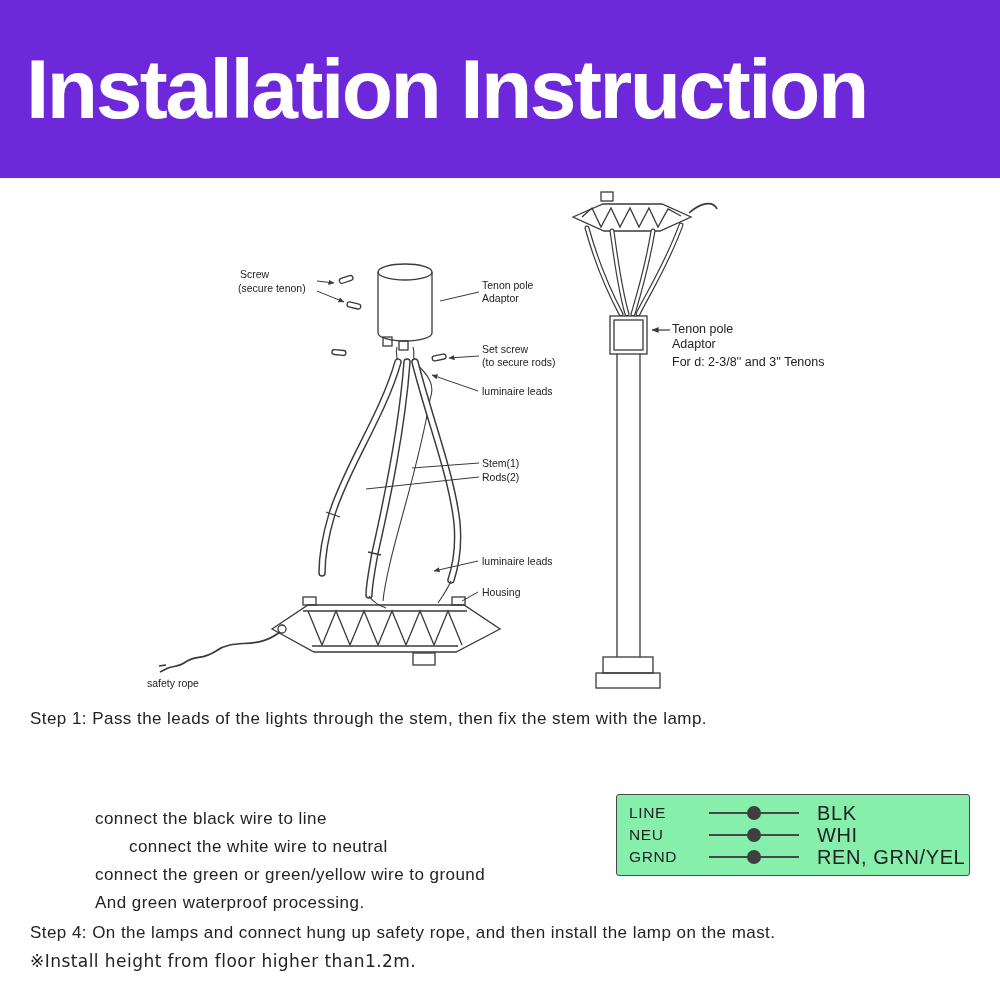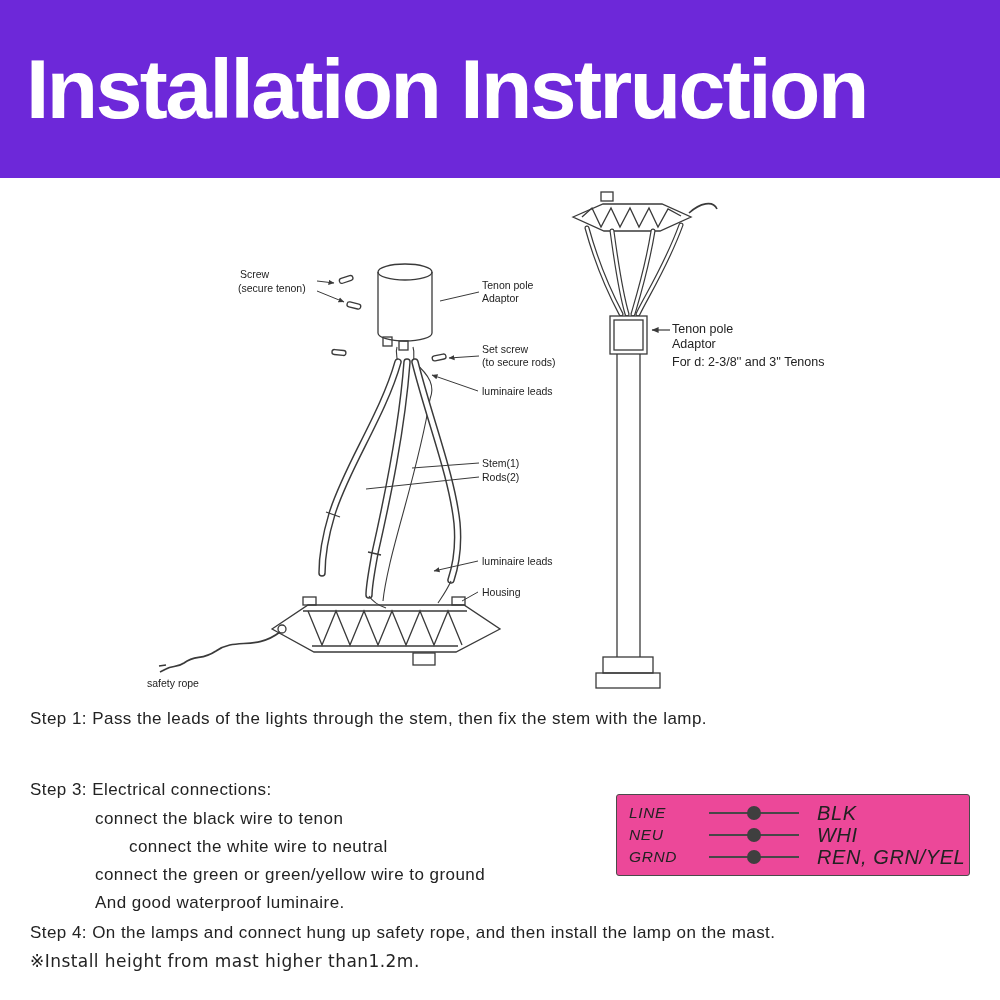--- a/index.html
+++ b/index.html
@@ -20,21 +20,21 @@
   .step3-title { left:30px; top:780px; }
   .s3l0 { left:95px; top:809px; }
   .s3l1 { left:95px; top:837px;margin-left:34px; }
   .s3l2 { left:95px; top:865px; }
   .s3l3 { left:95px; top:893px; }
   .step4 { left:30px; top:923px; }
   .note  { left:30px; top:951px; font-family:"DejaVu Sans","Liberation Sans",sans-serif; }
 
   .wiring-box { position:absolute; left:616px; top:794px; width:354px; height:82px;
                 border:1.5px solid #4a4a4a; border-radius:3px; padding:7px 0 7px 12px;
-                display:flex; flex-direction:column; justify-content:space-between; background:#ec4899;font-style:italic; }
+                display:flex; flex-direction:column; justify-content:space-between; background:#86efac; }
   .wire-row { display:flex; align-items:center; height:22px; }
   .wire-left { width:70px; font-size:15.5px; letter-spacing:0.6px; color:#222; }
   .wire-line { position:relative; width:90px; height:2px; background:#474747; margin-left:10px; }
   .wire-dot { position:absolute; left:50%; top:50%; transform:translate(-50%,-50%);
               width:14px; height:14px; border-radius:50%; background:#3f3f3f; }
   .wire-right { margin-left:18px; font-size:20px; letter-spacing:0.6px; color:#222; white-space:nowrap; }
 </style>
 </head>
 <body>
 
@@ -178,27 +178,26 @@
       <line x1="670" y1="330" x2="652" y2="330" stroke="#3a3a3a" stroke-width="1.2" marker-end="url(#arw)"></line>
       <g font-size="12.5" fill="#222222">
         <text x="672" y="333">Tenon pole</text>
         <text x="672" y="348">Adaptor</text>
         <text x="672" y="366">For d: 2-3/8'' and 3'' Tenons</text>
       </g>
     </svg>
   </div>
 
   <p class="step step1">Step 1: Pass the leads of the lights through the stem, then fix the stem with the lamp.</p>
-  <p class="step step3-title">Step 3: Electrical connections:</p>
-  <p class="step s3l0">connect the black wire to tenon</p>
+  <p class="step s3l0">connect the black wire to line</p>
   <p class="step s3l1">connect the white wire to neutral</p>
   <p class="step s3l2">connect the green or green/yellow wire to ground</p>
-  <p class="step s3l3">And good waterproof luminaire.</p>
+  <p class="step s3l3">And green waterproof processing.</p>
   <p class="step step4">Step 4: On the lamps and connect hung up safety rope, and then install the lamp on the mast.</p>
-  <p class="step note">※Install height from mast higher than1.2m.</p>
+  <p class="step note">※Install height from floor higher than1.2m.</p>
 
   <div class="wiring-box">
     <div class="wire-row">
       <span class="wire-left">LINE</span>
       <span class="wire-line">
           <span class="wire-dot"></span>
         </span>
       <span class="wire-right">BLK</span>
     </div>
     <div class="wire-row">

